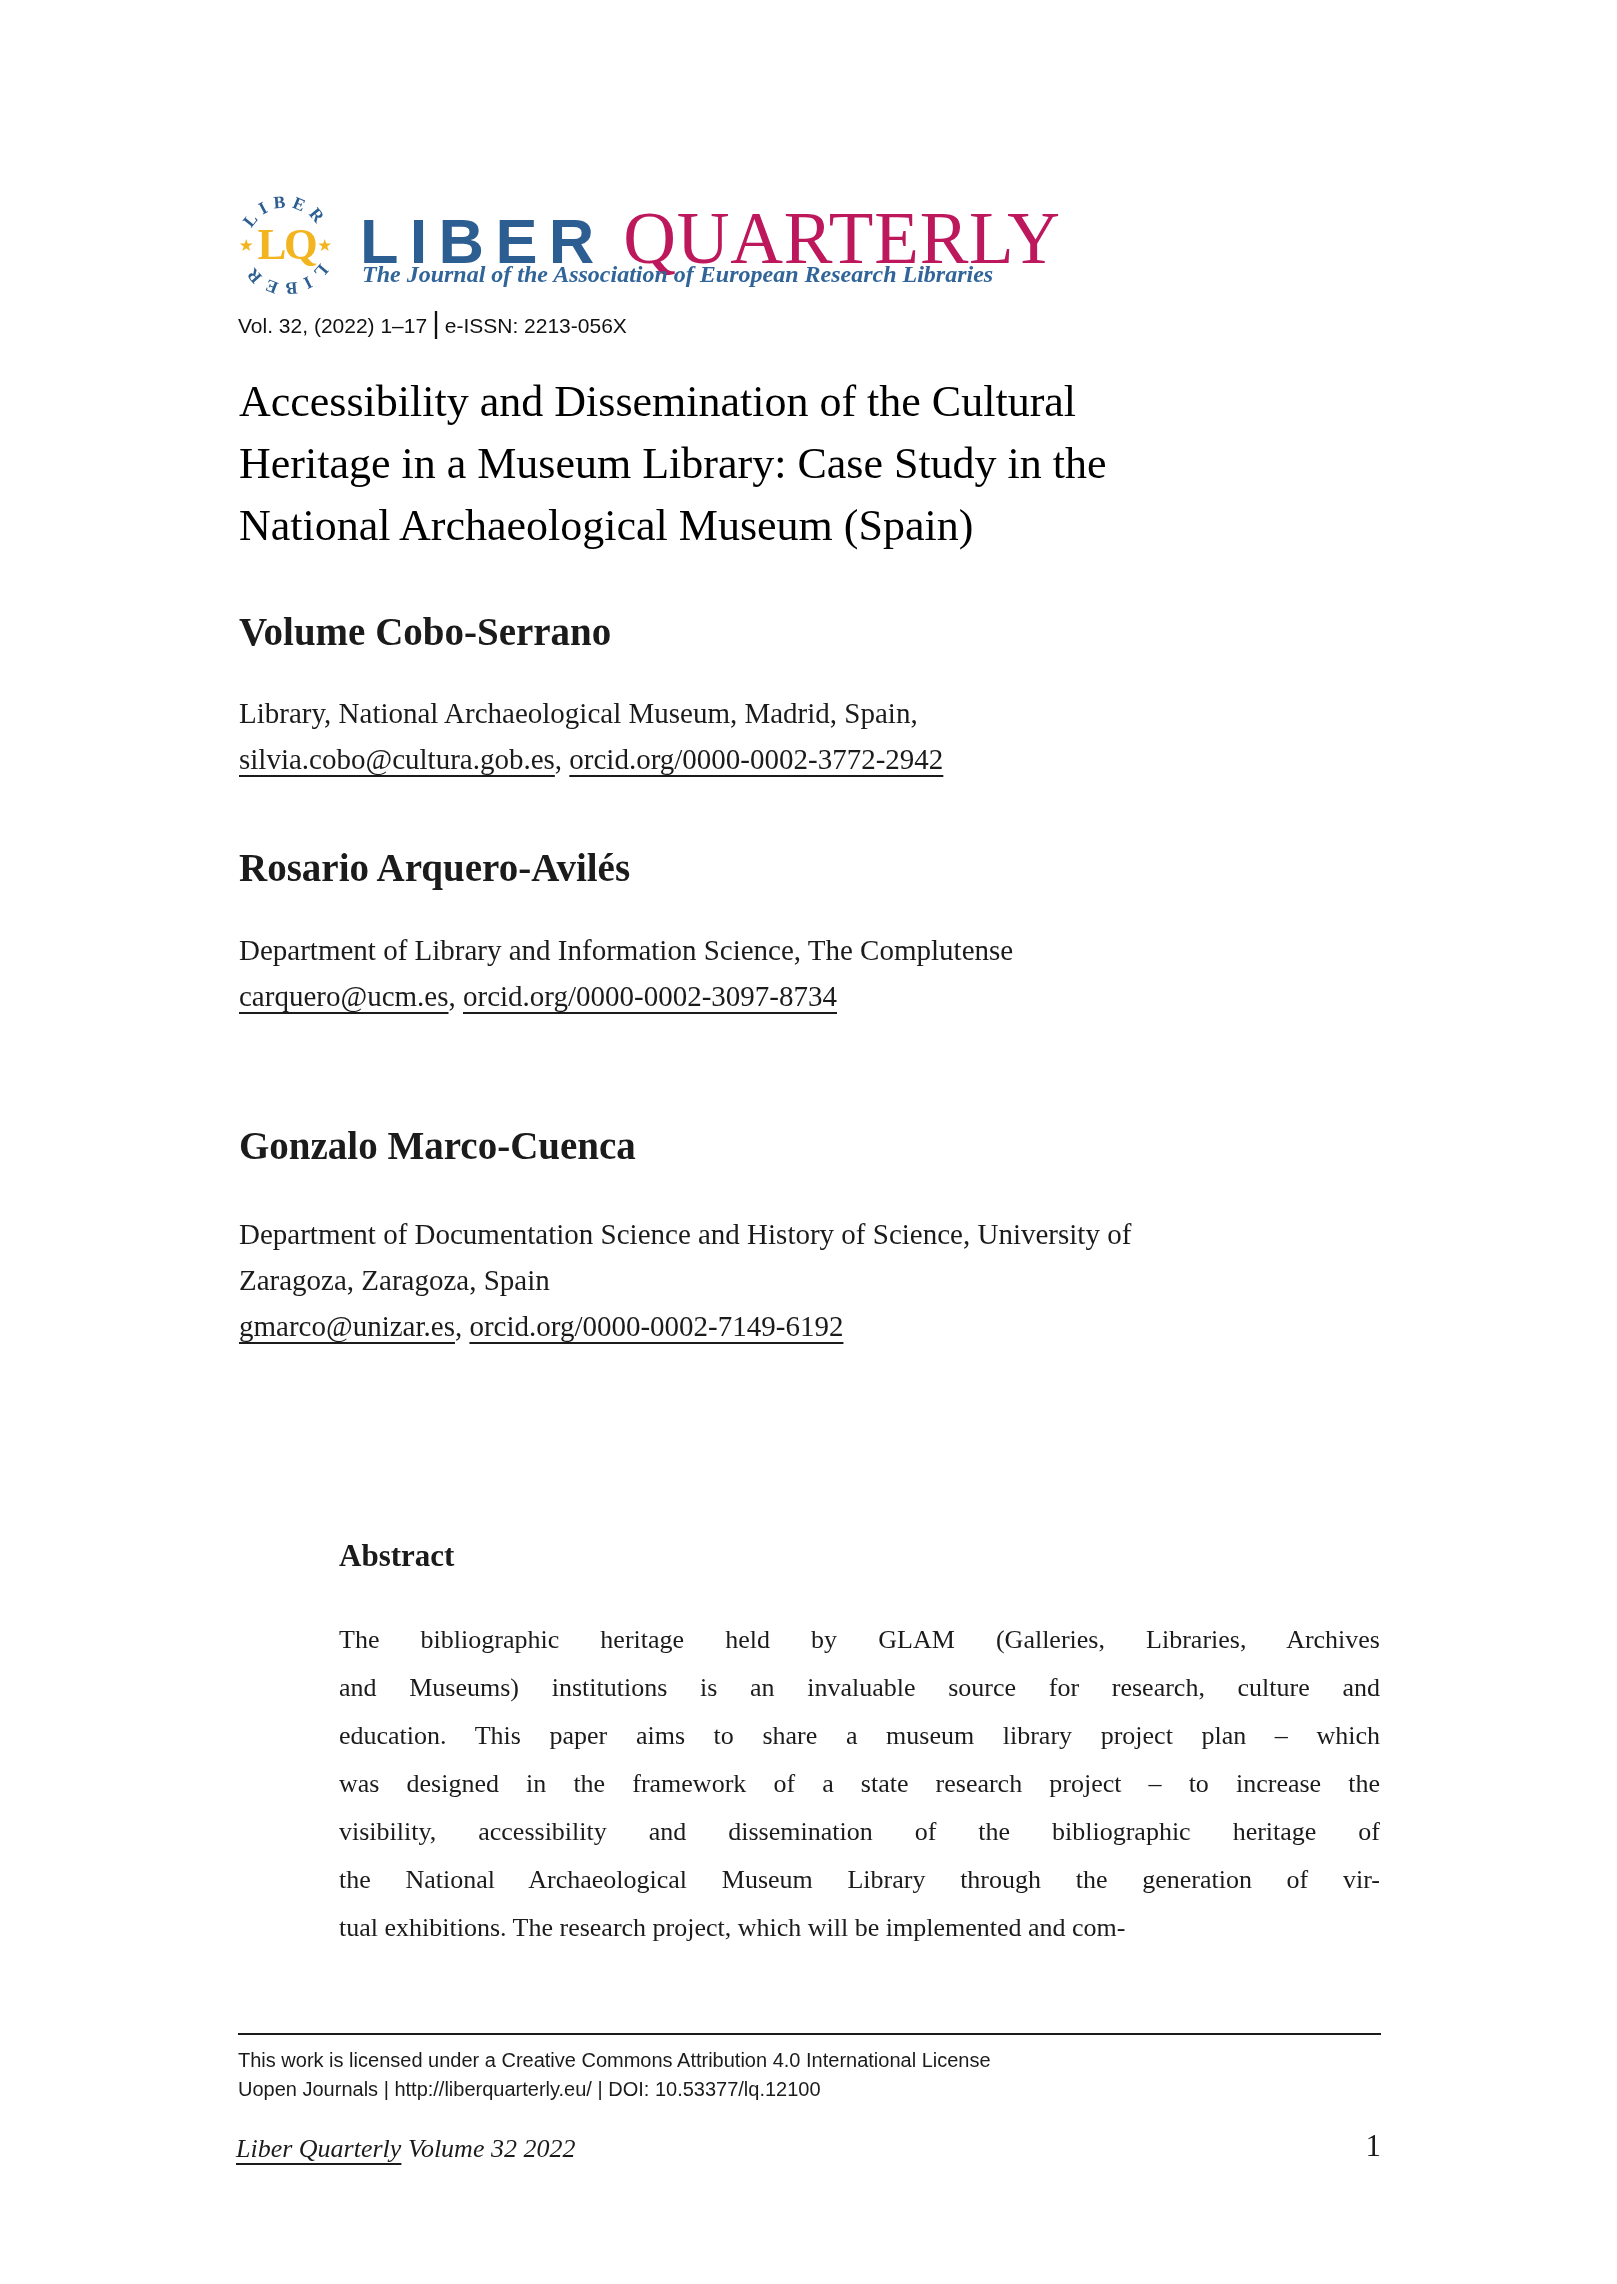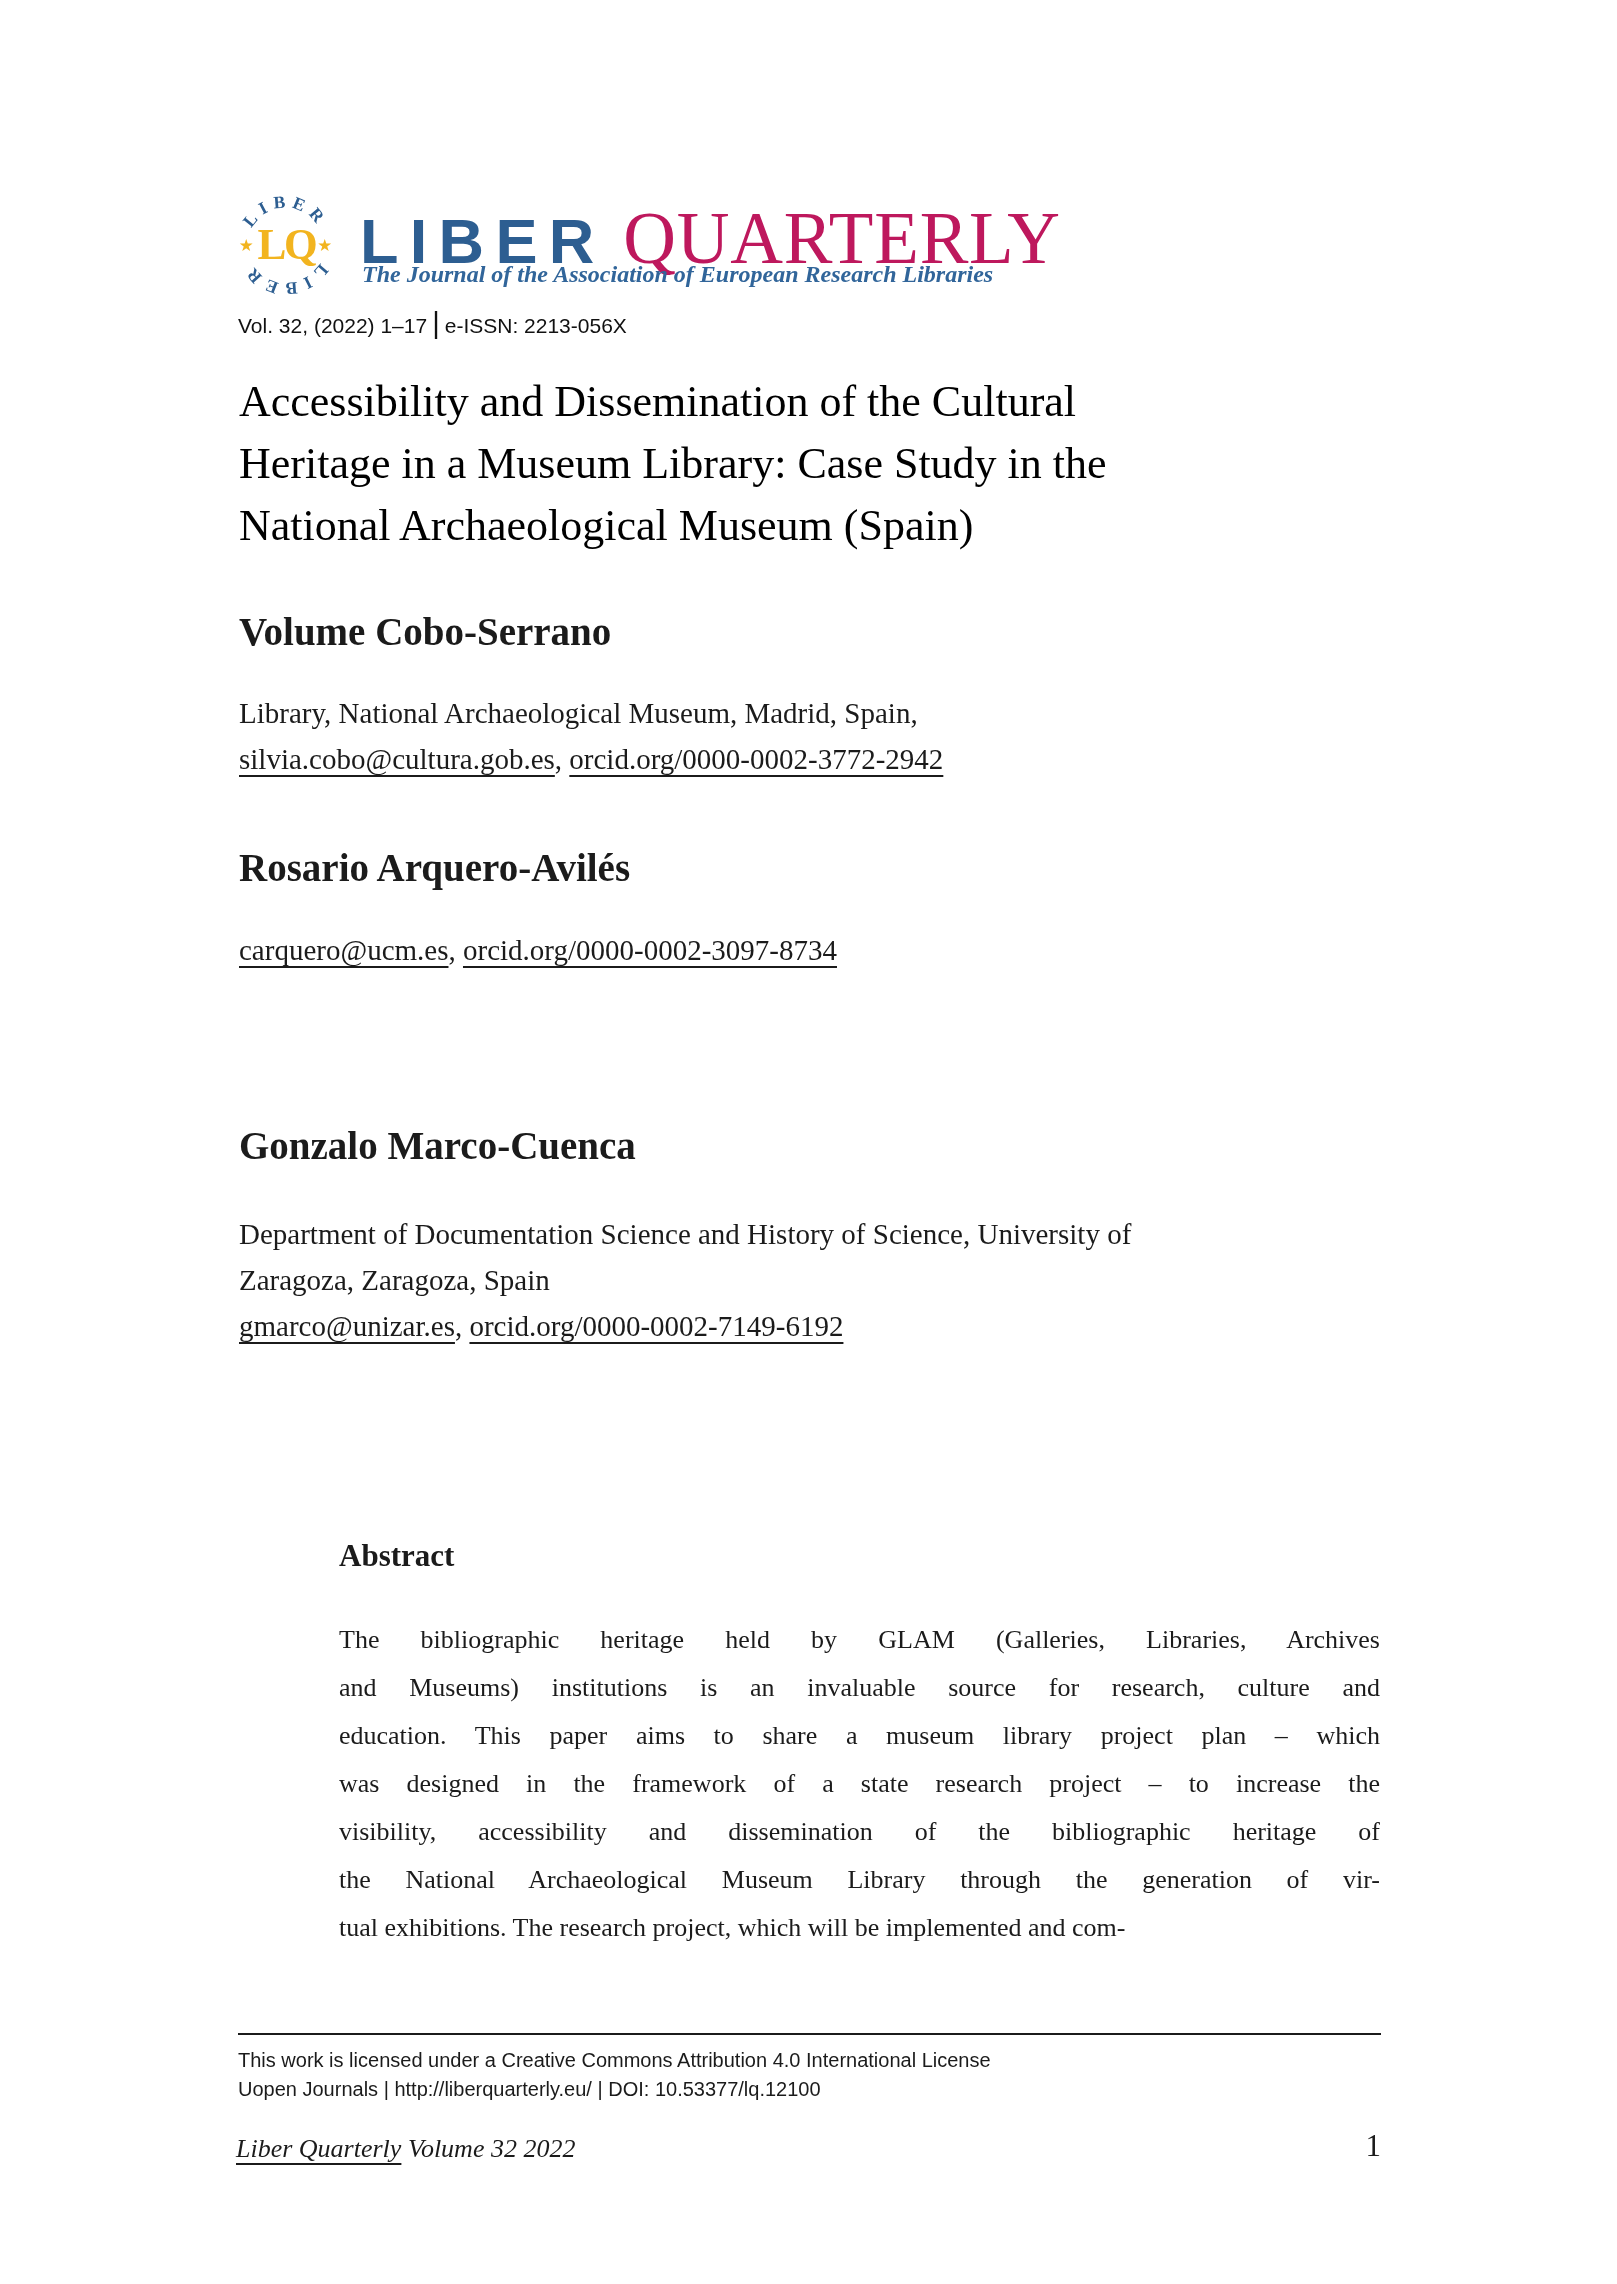--- a/index.html
+++ b/index.html
@@ -142,20 +142,21 @@
   <div class="author-name" id="a1-name">Volume Cobo-Serrano</div>
   <div class="aff" id="a1-aff">
     <div>Library, National Archaeological Museum, Madrid, Spain,</div>
     <div>
       <a class="doc-link" href="#">silvia.cobo@cultura.gob.es</a><span>, </span><a class="doc-link" href="#">orcid.org/0000-0002-3772-2942</a>
     </div>
   </div>
 
   <div class="author-name" id="a2-name">Rosario Arquero-Avilés</div>
   <div class="aff" id="a2-aff">
+    <div>Department of Library and Information Science, The Complutense</div>
     <div>
       <a class="doc-link" href="#">carquero@ucm.es</a><span>, </span><a class="doc-link" href="#">orcid.org/0000-0002-3097-8734</a>
     </div>
   </div>
 
   <div class="author-name" id="a3-name">Gonzalo Marco-Cuenca</div>
   <div class="aff" id="a3-aff">
     <div>Department of Documentation Science and History of Science, University of</div>
     <div>Zaragoza, Zaragoza, Spain</div>
     <div>

